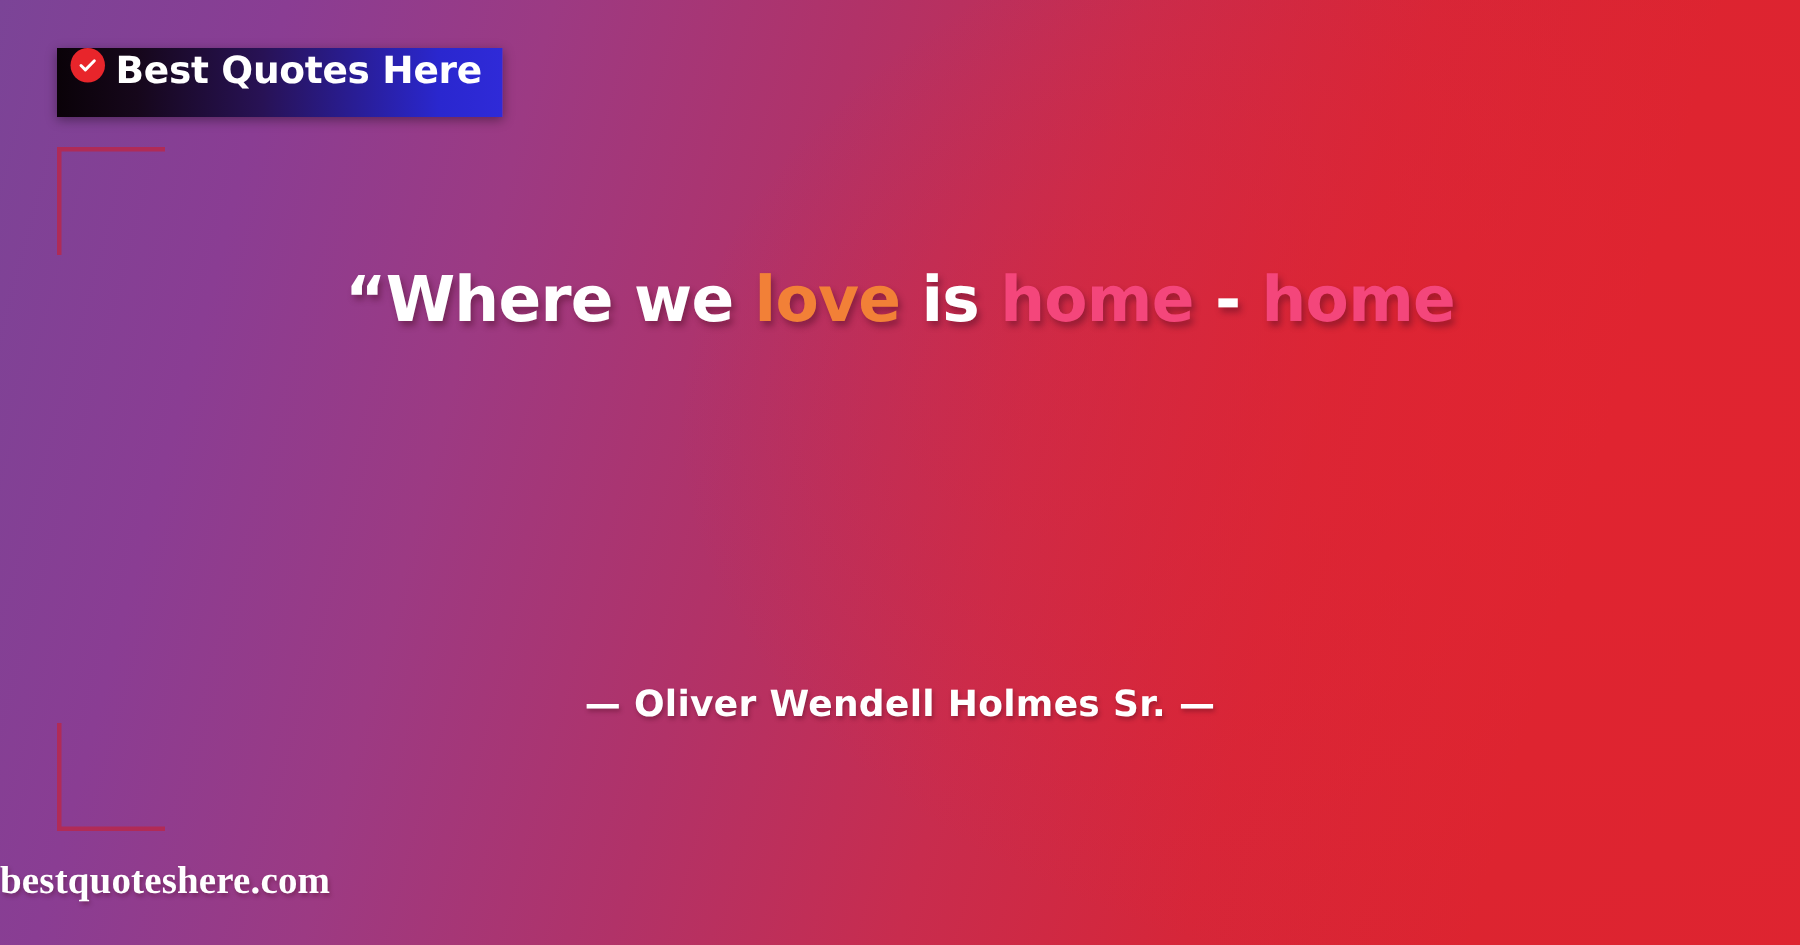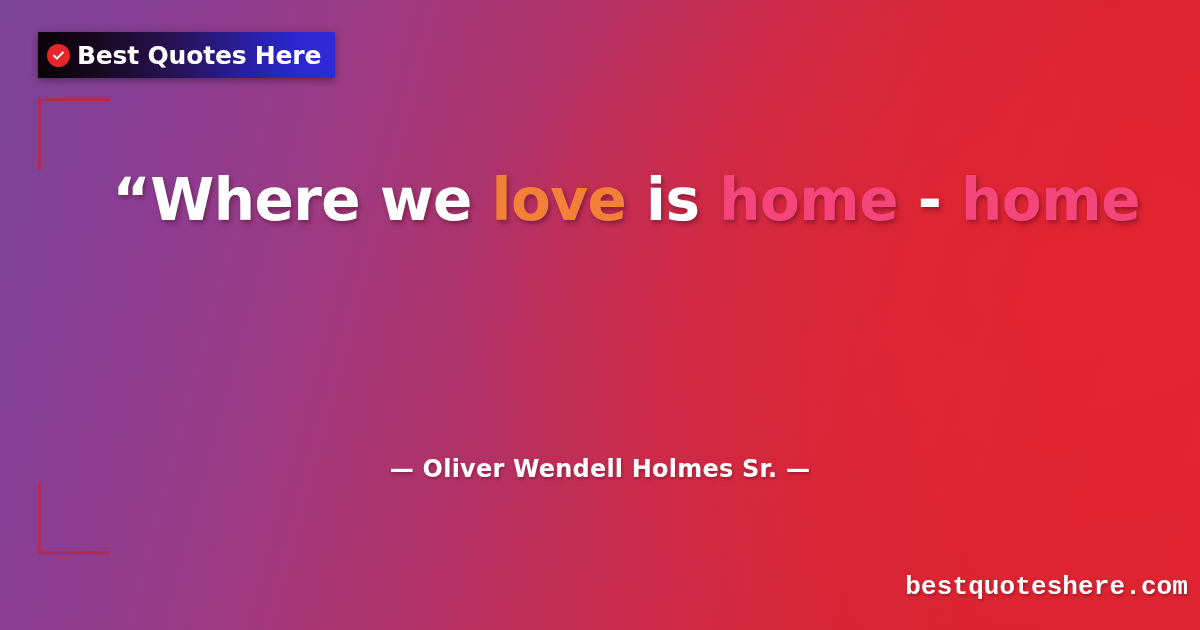--- a/index.html
+++ b/index.html
@@ -44,21 +44,20 @@
     pointer-events: none;
   }
 
   
   .badge {
     position: absolute;
     left: 38px;
     top: 32px;
     height: 46px;
     display: flex;
-    align-items: center;
     gap: 7px;
     padding: 0 14px 0 9px;
     background: linear-gradient(90deg,
       #0a0208 0%,
       #16071b 18%,
       #281255 46%,
       #2a27cf 86%,
       #2f2ad8 100%);
     box-shadow: 0 2px 7px rgba(0,0,0,0.38);
   }
@@ -104,22 +103,22 @@
     top: 482px;
     border-width: 0 0 3px 3px;
   }
 
   
   .quote {
     position: absolute;
     left: 60px;
     right: 60px;
     top: 152px;
-    text-align: right;
-    font-size: 58px;
+    text-align: center;
+    font-size: 42px;
     font-weight: 700;
     line-height: 96px;
     letter-spacing: -0.5px;
     color: #ffffff;
     text-shadow: 2px 3px 4px rgba(70, 10, 30, 0.42);
     font-family: "DejaVu Sans", sans-serif;
   }
   .quote .kw { display: inline; }
 
   .attribution {
@@ -132,29 +131,29 @@
     font-size: 24px;
     font-weight: 600;
     letter-spacing: 0.2px;
     text-shadow: 1px 2px 3px rgba(70, 10, 30, 0.38);
     font-family: "DejaVu Sans", sans-serif;
   }
 
   .footer-url {
     position: absolute;
     left: 0;
-    right: 12px;
+    right: 0;
     top: 572px;
-    text-align: right;
+    text-align: left;
     color: #ffffff;
     font-size: 26px;
     font-weight: 700;
     letter-spacing: 0.1px;
     text-shadow: 1px 2px 3px rgba(70, 10, 30, 0.38);
-    font-family: Liberation Mono, monospace;
+    font-family: Liberation Serif, serif;
   }
 </style>
 </head>
 <body>
 
 <div class="poster">
 
   <div class="glow"></div>
 
   <div class="badge">

